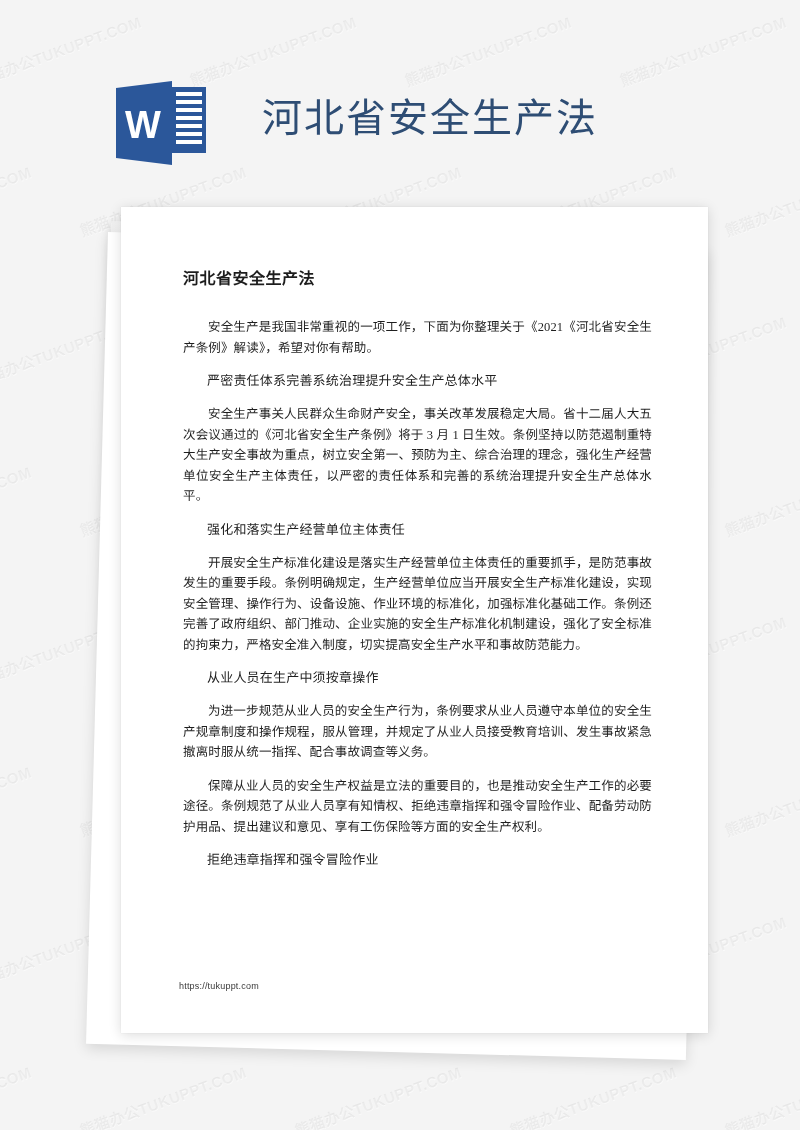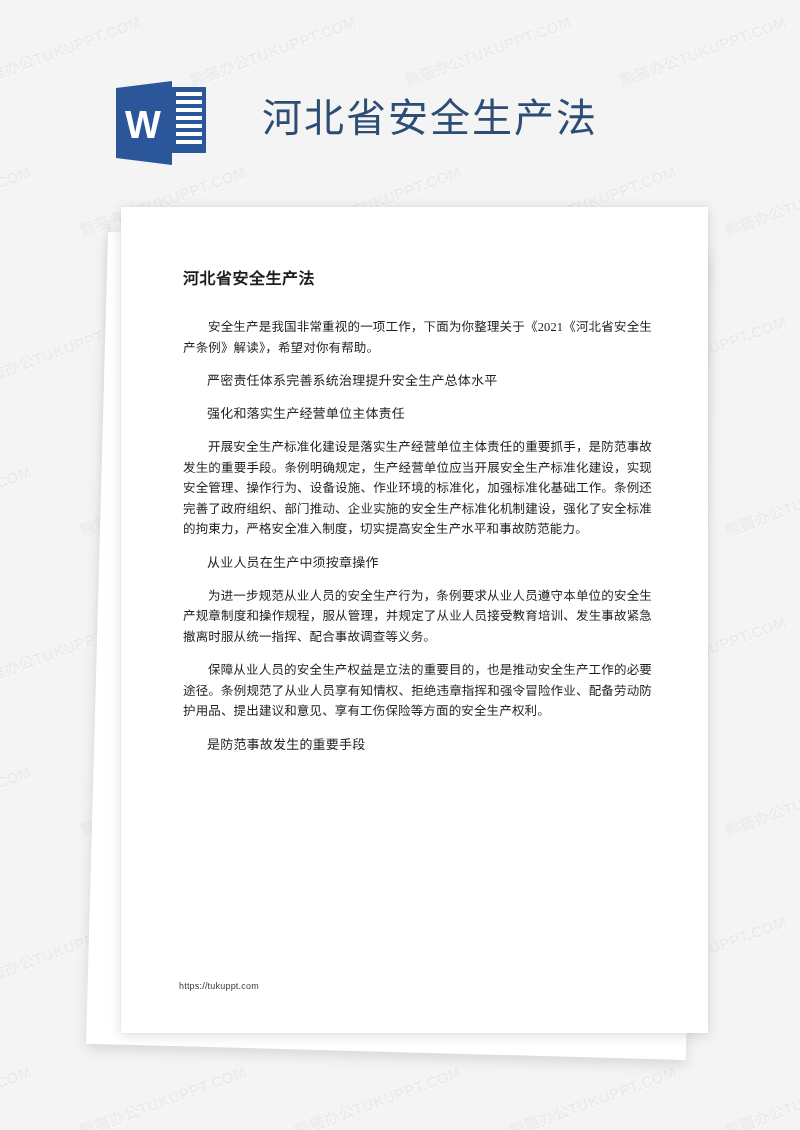--- a/index.html
+++ b/index.html
@@ -214,22 +214,23 @@
   <div class="sheet-back" id="sheet-back-bottom"></div>
 </div>
 
 <div id="page-main">
 
   <h1 class="doc-heading">河北省安全生产法</h1>
 
   <div id="doc-body">
       <p class="doc-para">安全生产是我国非常重视的一项工作，下面为你整理关于《2021《河北省安全生产条例》解读》，希望对你有帮助。</p>
       <p class="doc-subheading">严密责任体系完善系统治理提升安全生产总体水平</p>
+      <p class="doc-para">安全生产事关人民群众生命财产安全，事关改革发展稳定大局。省十二届人大五次会议通过的《河北省安全生产条例》将于 3 月 1 日生效。条例坚持以防范遏制重特大生产安全事故为重点，树立安全第一、预防为主、综合治理的理念，强化生产经营单位安全生产主体责任，以严密的责任体系和完善的系统治理提升安全生产总体水平。</p>
       <p class="doc-subheading">强化和落实生产经营单位主体责任</p>
       <p class="doc-para">开展安全生产标准化建设是落实生产经营单位主体责任的重要抓手，是防范事故发生的重要手段。条例明确规定，生产经营单位应当开展安全生产标准化建设，实现安全管理、操作行为、设备设施、作业环境的标准化，加强标准化基础工作。条例还完善了政府组织、部门推动、企业实施的安全生产标准化机制建设，强化了安全标准的拘束力，严格安全准入制度，切实提高安全生产水平和事故防范能力。</p>
       <p class="doc-subheading">从业人员在生产中须按章操作</p>
       <p class="doc-para">为进一步规范从业人员的安全生产行为，条例要求从业人员遵守本单位的安全生产规章制度和操作规程，服从管理，并规定了从业人员接受教育培训、发生事故紧急撤离时服从统一指挥、配合事故调查等义务。</p>
       <p class="doc-para">保障从业人员的安全生产权益是立法的重要目的，也是推动安全生产工作的必要途径。条例规范了从业人员享有知情权、拒绝违章指挥和强令冒险作业、配备劳动防护用品、提出建议和意见、享有工伤保险等方面的安全生产权利。</p>
-      <p class="doc-subheading">是防范事故发生的重要手段</p>
+      <p class="doc-subheading">拒绝违章指挥和强令冒险作业</p>
     </div>
 
   <div id="footer-url">https://tukuppt.com</div>
 </div>
 
 </body></html>

